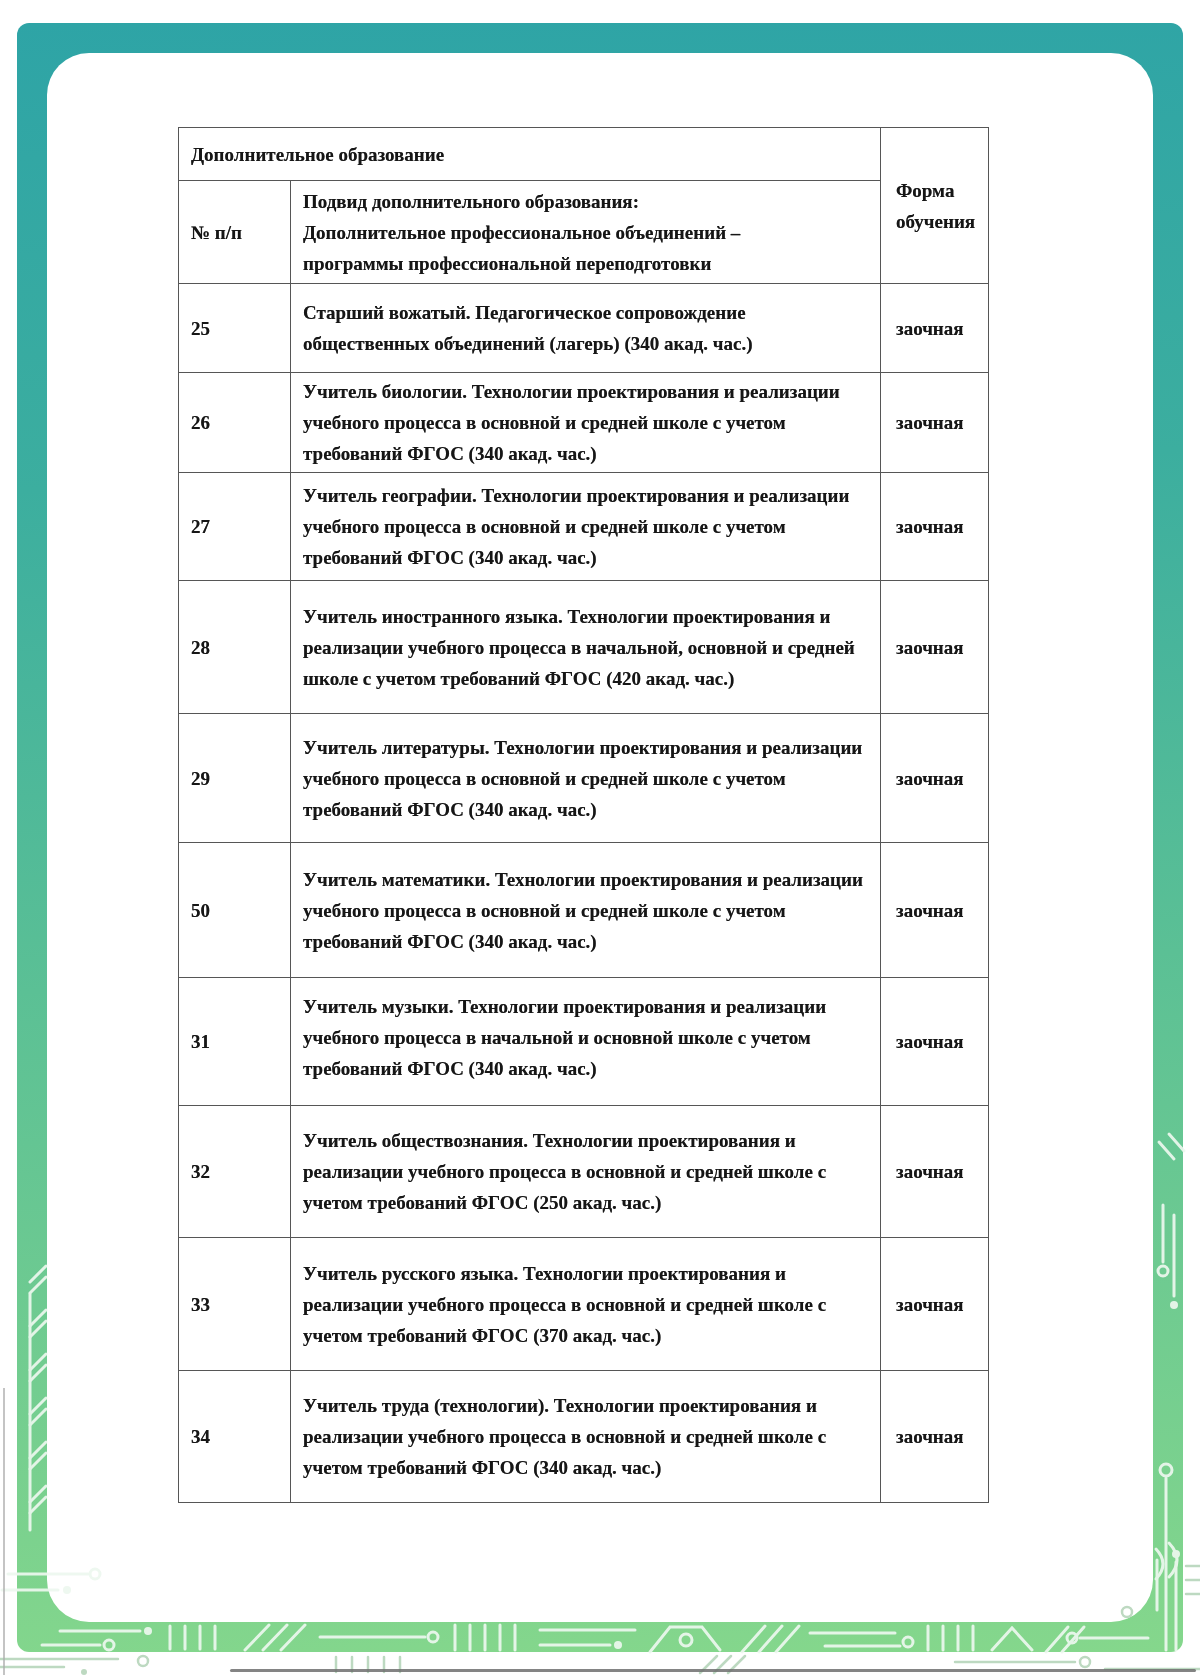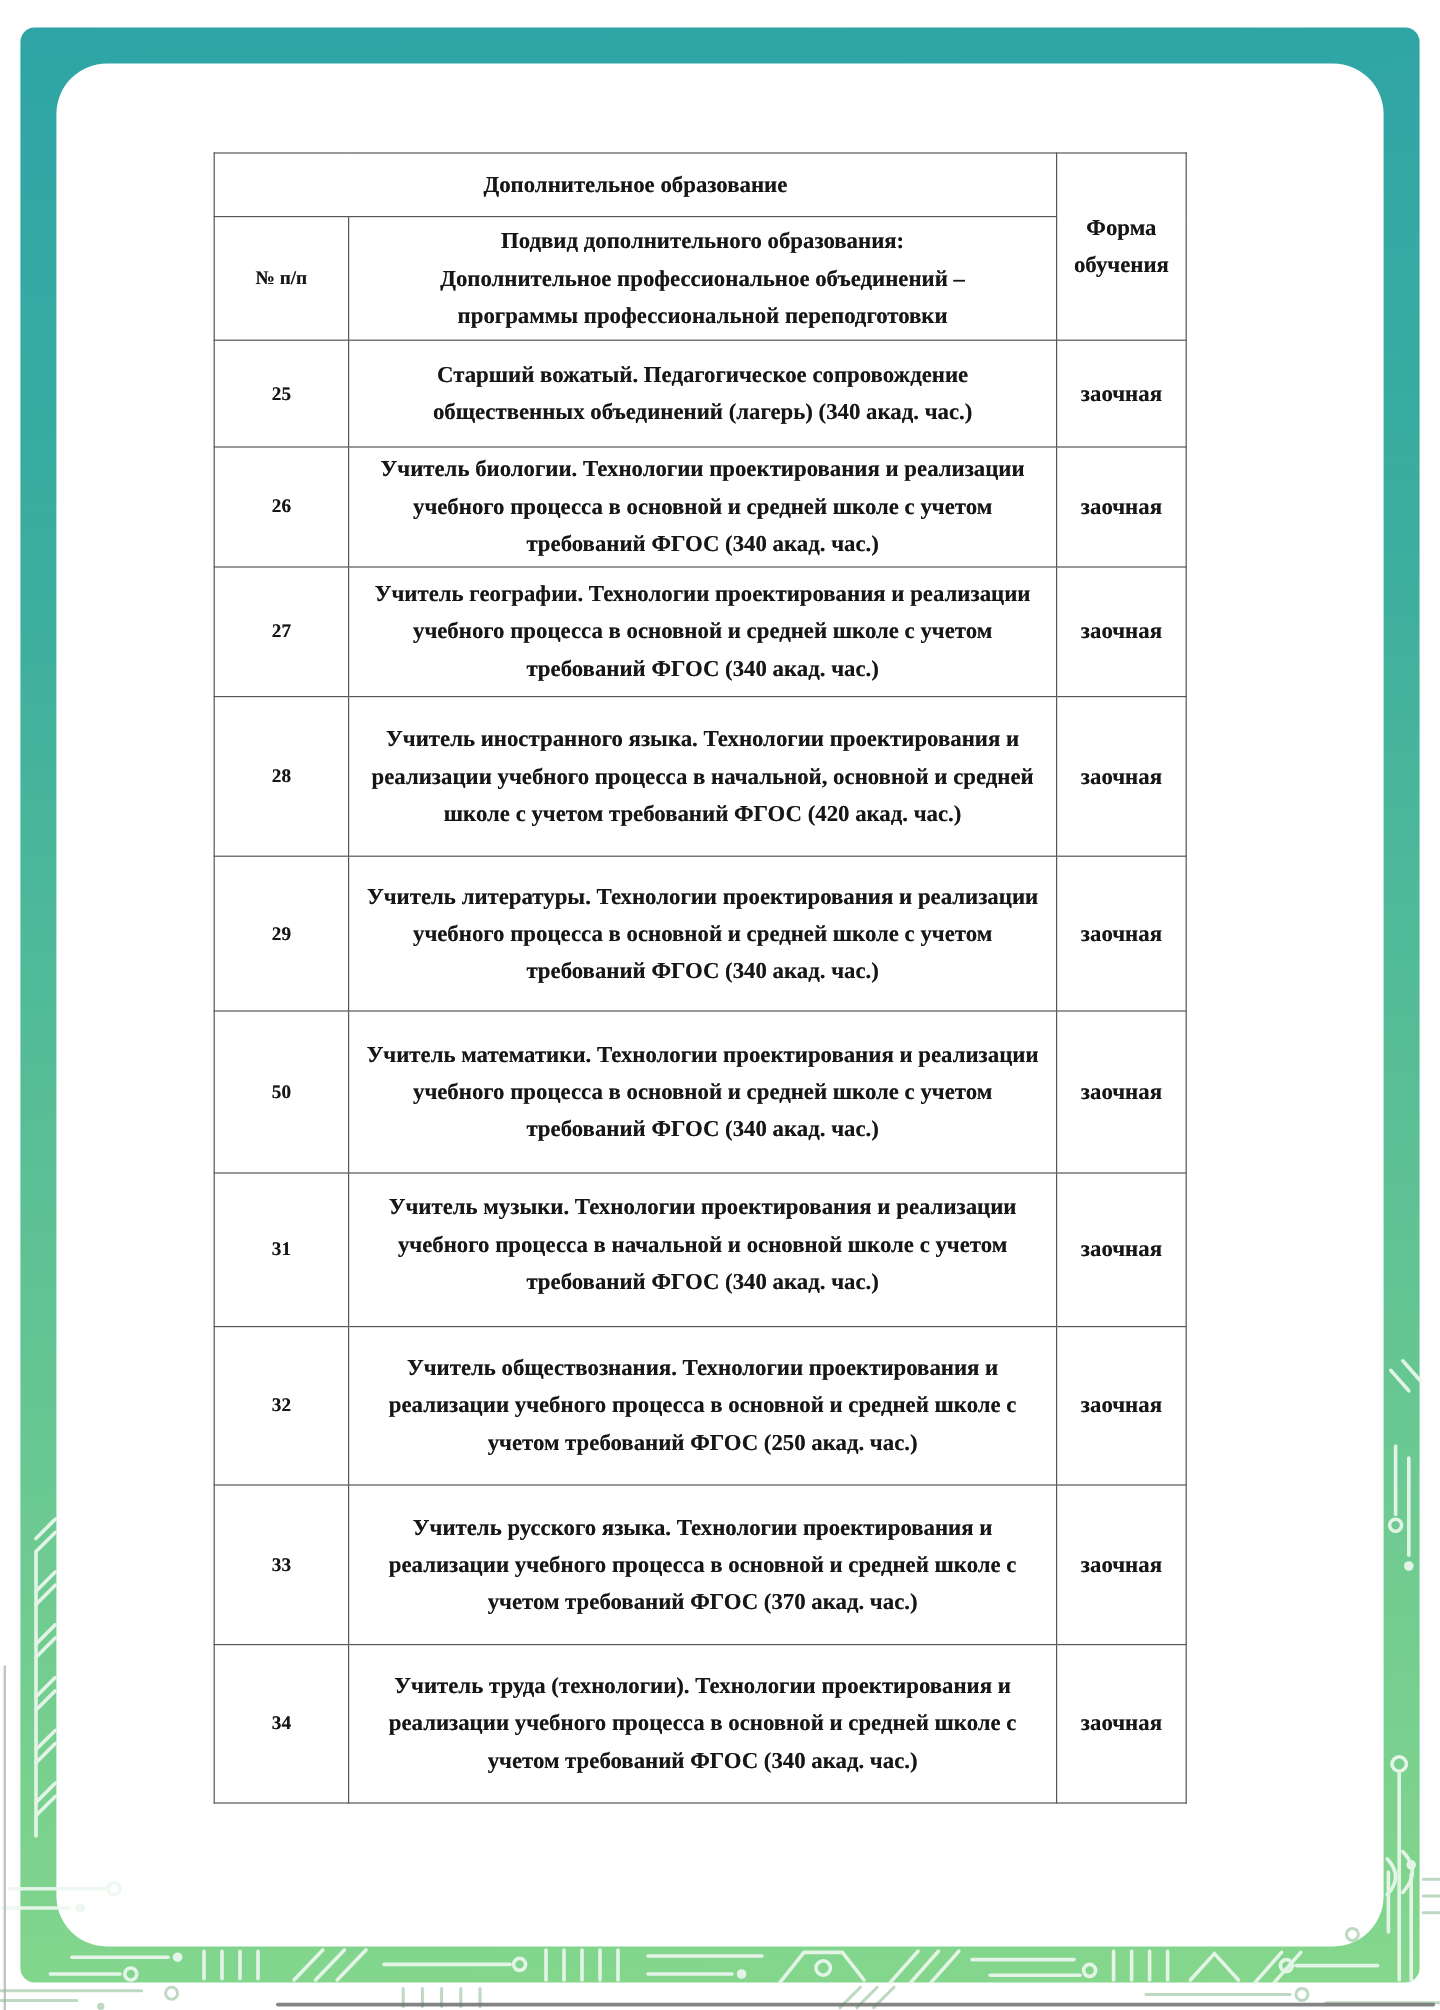--- a/index.html
+++ b/index.html
@@ -8,26 +8,26 @@
   
   .frame{position:absolute;left:17px;top:23px;width:1166px;height:1629px;
          background:linear-gradient(178deg,#2ea4a6 0%,#3cae9f 28%,#5bc095 58%,#85d78c 100%);
          border-radius:12px;}
   .frame-inner{position:absolute;left:30px;top:30px;right:30px;bottom:30px;
          background:#ffffff;border-radius:42px;}
   .circuit{position:absolute;left:0;top:0;width:1200px;height:1675px;pointer-events:none;}
   
   .doc-table{position:absolute;left:178px;top:127px;width:810px;
         border-collapse:collapse;table-layout:fixed;color:#161616;}
-  .doc-table td{border:1px solid #565656;vertical-align:middle;text-align:center;
+  .doc-table td{border:1px solid #565656;vertical-align:middle;text-align:left;
         font-weight:700;font-size:19px;line-height:31px;padding:0 12px;
         text-shadow:0 0 .4px rgba(20,20,20,.6);}
-  .doc-table .num{font-size:16px;}
+  .doc-table .num{font-size:19px;}
   .doc-table .grouphdr{font-size:19px;}
-  .doc-table .form{font-size:19px;padding:0 4px;margin-left:36px;}
+  .doc-table .form{font-size:19px;padding:0 15px;margin-left:36px;}
   .progtxt{width:100%;}
   .clip{height:113px;overflow:hidden;margin-top:12px;}
   
   .scan-bottom{position:absolute;left:230px;top:1669px;width:966px;height:3px;
         background:#6e6e6e;opacity:.85;border-radius:2px;}
   .scan-left{position:absolute;left:3px;top:1388px;width:2px;height:287px;
         background:#ababab;opacity:.7;}
 </style>
 </head>
 <body>

